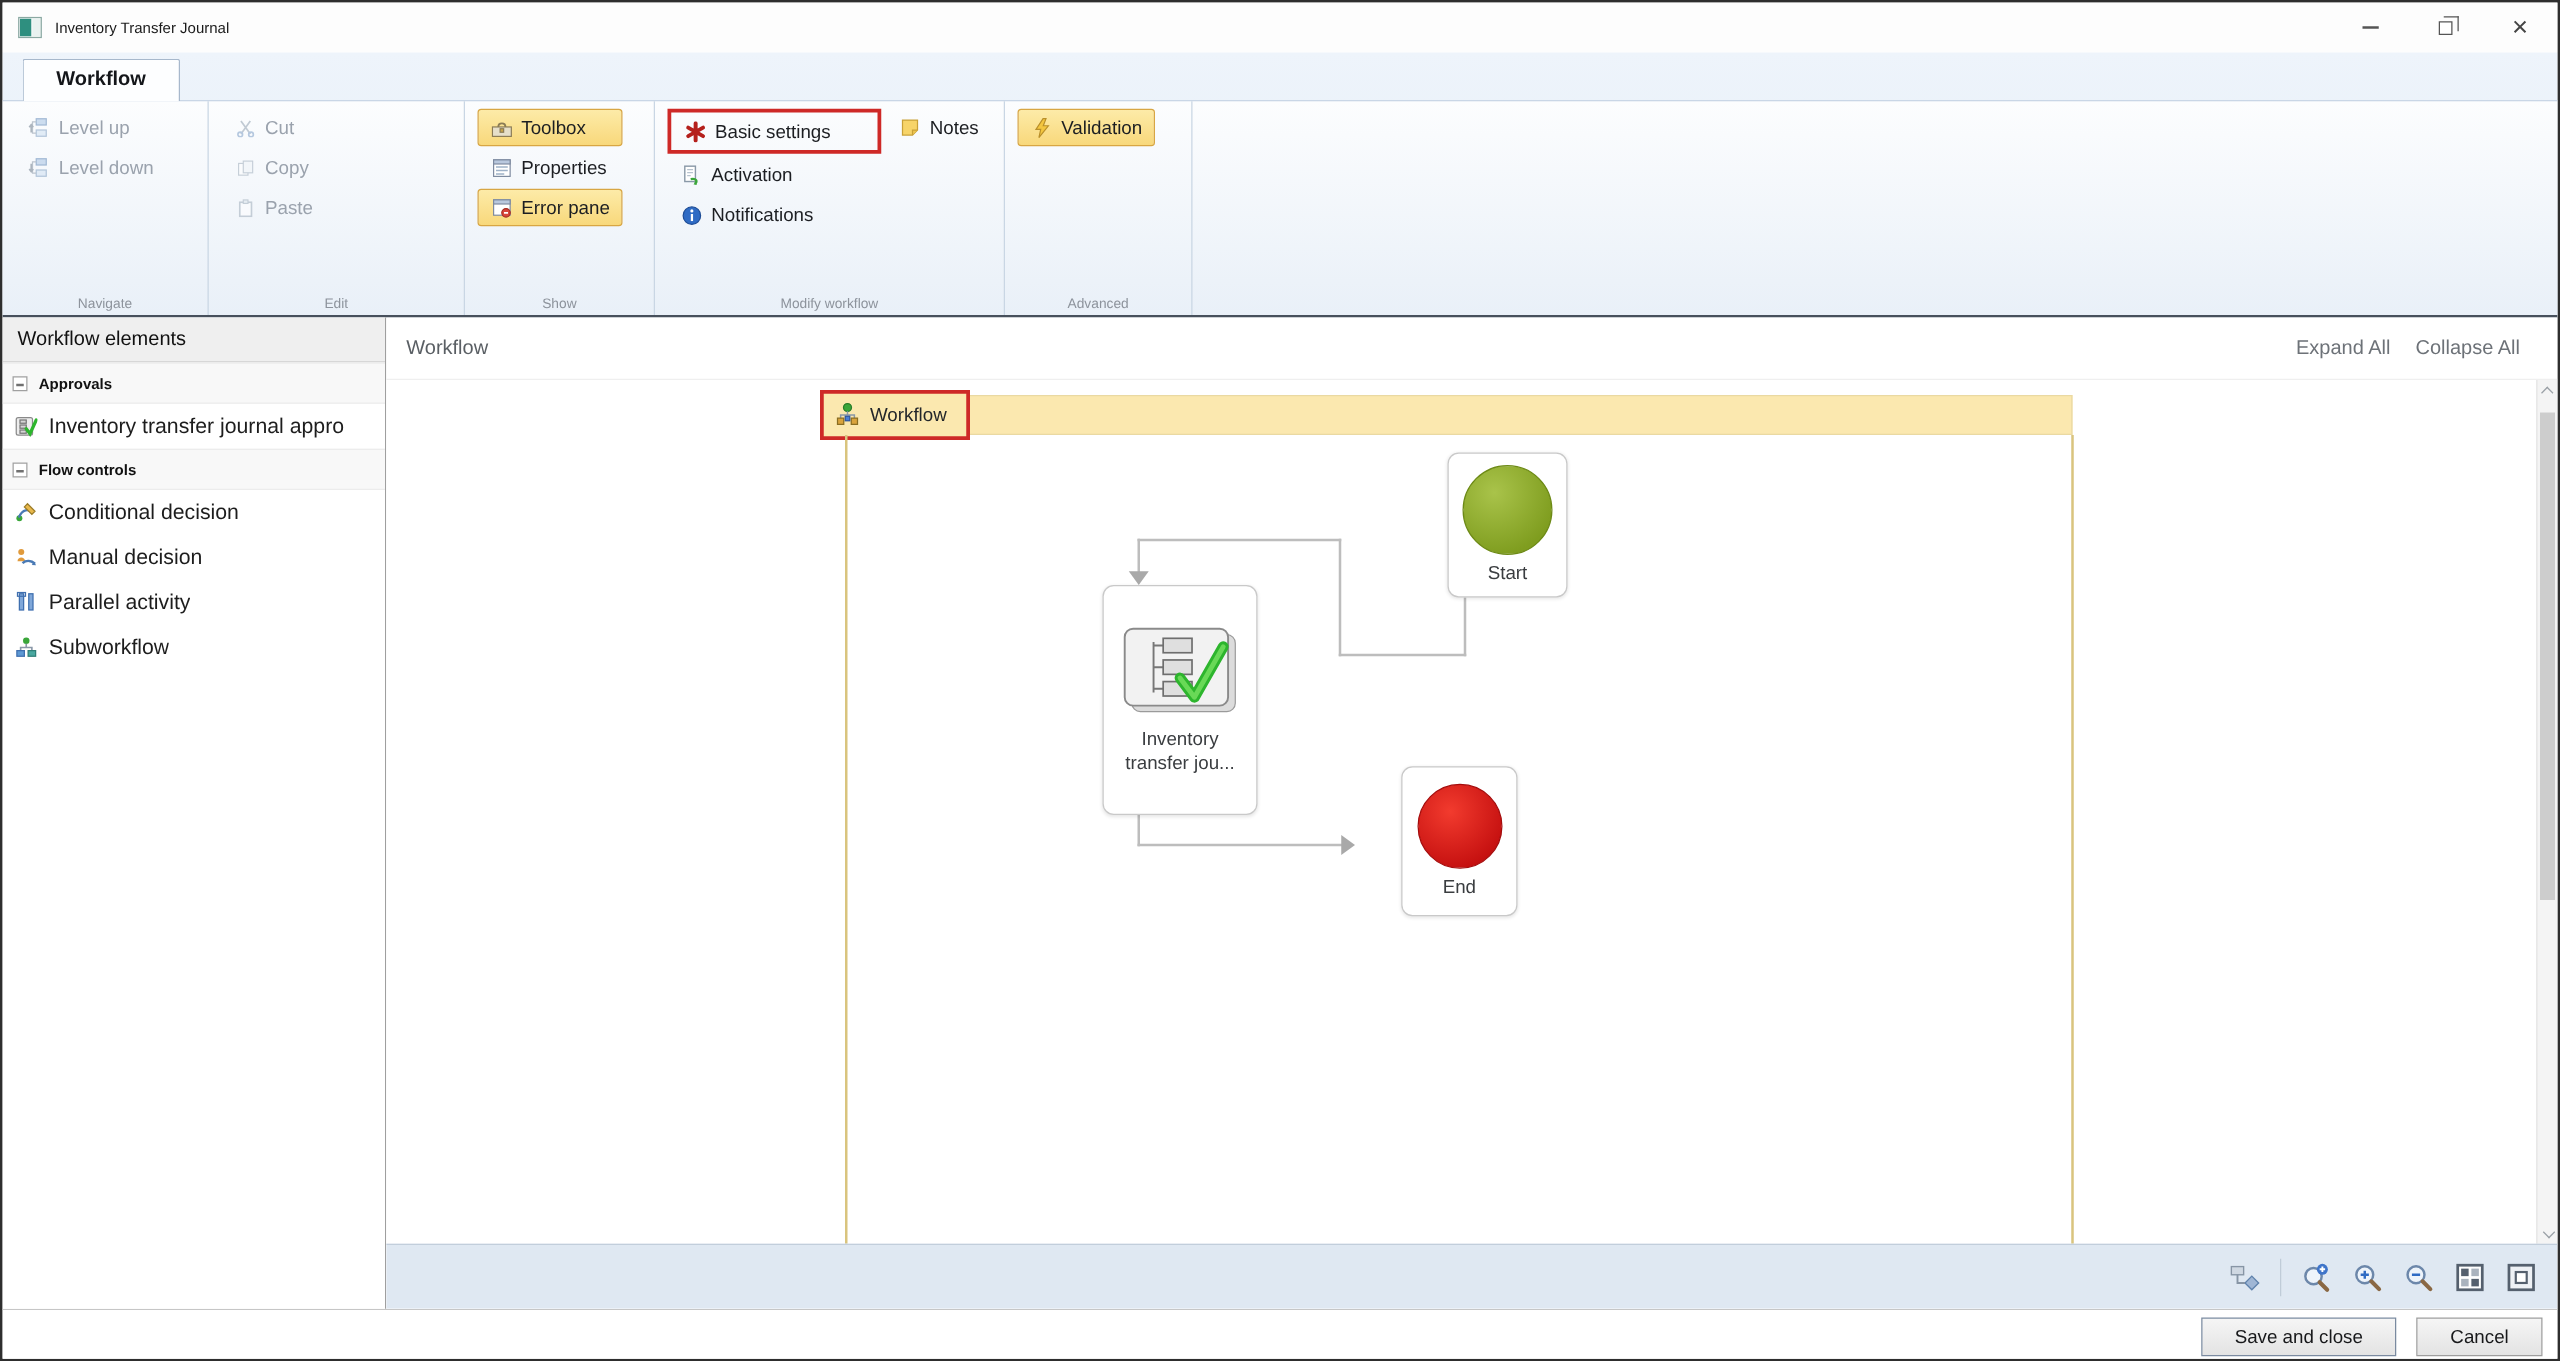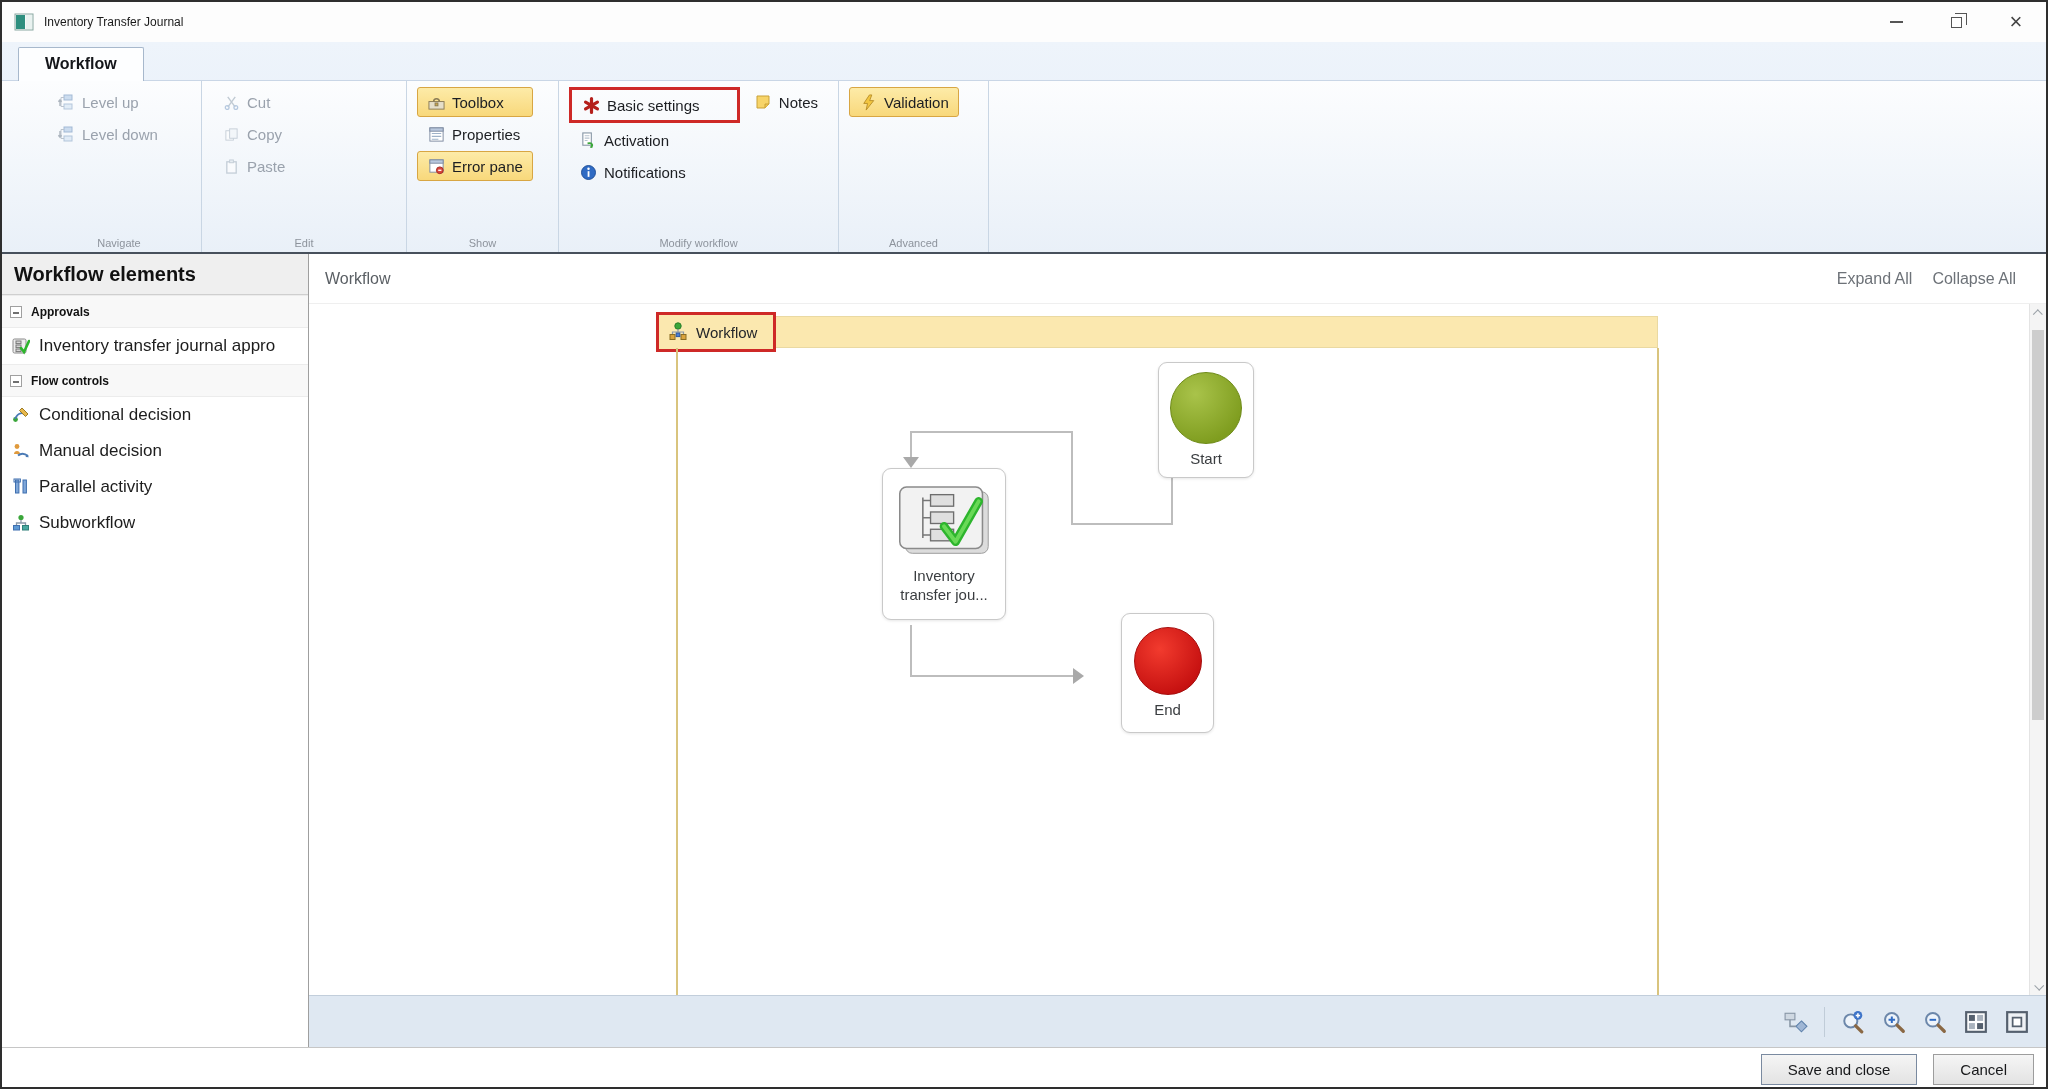--- a/index.html
+++ b/index.html
@@ -28,21 +28,21 @@
   .rbtn.disabled { color:#9aa2ad; }
   .rbtn.disabled svg { opacity:.55; }
   .rbtn.amber { background:linear-gradient(#fdeba8,#f8d87b); border:1px solid #d8a643; }
   .red-box { border:3px solid #ce2927; display:inline-flex; }
   .red-box .rbtn { height:30px; }
   .ricon { display:inline-flex; width:18px; height:18px; align-items:center; justify-content:center; }
 
   
   .main-body { display:flex; height:793px; }
   .sidebar { width:307px; border-right:1px solid #9f9f9f; background:#fff; display:flex; flex-direction:column; overflow:hidden; }
-  .sb-header { background:#efefef; border-bottom:1px solid #cfcfcf; font-weight:bold; font-size:20px; padding:9px 12px 8px; color:#111; }
+  .sb-header { background:#efefef; border-bottom:1px solid #cfcfcf; font-weight:normal; font-size:16px; padding:9px 12px 8px; color:#111; }
   .sb-section { display:flex; align-items:center; gap:9px; padding:9px 10px 8px 8px; font-weight:bold; font-size:12px; color:#111; background:#f8f8f8; border-bottom:1px solid #ececec; border-top:1px solid #ececec; }
   .collapse-box { width:12px; height:12px; border:1px solid #a0a0a0; position:relative; background:#fff; flex:0 0 auto; }
   .collapse-box::before { content:''; position:absolute; left:2px; right:2px; top:5px; height:1.5px; background:#707070; }
   .sb-item { display:flex; align-items:center; gap:9px; padding:8px 0 8px 10px; font-size:17px; color:#1d1d1d; }
   .sb-item .lbl { white-space:nowrap; overflow:hidden; }
   .sicon { flex:0 0 auto; display:inline-flex; }
 
   .canvas-area { flex:1; position:relative; background:#fff; overflow:hidden; }
   .canvas-header { position:absolute; top:0; left:0; right:0; height:50px; display:flex; align-items:center; padding:0 30px 0 16px; border-bottom:1px solid #efefef; }
   .canvas-title { font-size:16px; color:#5a5f64; }
@@ -55,21 +55,21 @@
   .wf-line { position:absolute; width:2px; background:#d9c47e; top:44px; height:668px; }
   .wf-line.left { left:367px; }
   .wf-line.right { left:1348px; }
 
   .node { position:absolute; background:#fff; border:1px solid #c9c9c9; border-radius:9px; box-shadow:0 1px 3px rgba(0,0,0,.10); display:flex; flex-direction:column; align-items:center; justify-content:center; gap:6px;margin-left:33px; }
   .node-label { font-size:15px; color:#3a3d40; text-align:center; line-height:1.25; }
   .circle { border-radius:50%; }
   .circle.start { width:72px; height:72px; background:radial-gradient(circle at 35% 30%, #a9c34a, #7f9d1f 75%); border:1px solid #6d8a16; }
   .circle.end { width:68px; height:68px; background:radial-gradient(circle at 38% 32%, #f23b2e, #c40f0f 78%); border:1px solid #a50c0c; }
   .n-start { left:816px; top:58px; width:96px; height:116px; }
-  .n-approval { left:540px; top:164px; width:124px; height:152px; gap:4px; }
+  .n-approval { left:540px; top:164px; width:124px; height:184px; gap:4px; }
   .n-end { left:779px; top:309px; width:93px; height:120px; }
 
   .conn { position:absolute; background:#bdbdbd; }
   .arrow-down { position:absolute; width:0; height:0; border-left:8px solid transparent; border-right:8px solid transparent; border-top:11px solid #a9a9a9; }
   .arrow-right { position:absolute; width:0; height:0; border-top:8px solid transparent; border-bottom:8px solid transparent; border-left:11px solid #a9a9a9; }
 
   .vscroll { position:absolute; top:50px; right:0; bottom:52px; width:17px; background:#f4f4f4; border-left:1px solid #e4e4e4; }
   .vs-btn { position:absolute; left:0; right:0; height:18px; display:flex; align-items:center; justify-content:center; }
   .vs-btn.up { top:0; } .vs-btn.down { bottom:0; }
   .chev { width:7px; height:7px; border-left:1.6px solid #9aa0a6; border-top:1.6px solid #9aa0a6; }
@@ -110,21 +110,21 @@
         </div>
     </div>
   </div>
 
   <div class="ribbon">
     <div class="tab-row">
       <div class="ribbon-tab">Workflow</div>
     </div>
     <div class="ribbon-panel">
 
-      <div class="rgroup" style="width:165px;margin-left:35px;">
+      <div class="rgroup" style="width:165px;">
         <div class="rcol">
           <div class="rbtn disabled">
             <span class="ricon">
                 <svg viewBox="0 0 18 18" width="18" height="18">
                   <rect x="7" y="2" width="8" height="5" fill="#a8c4e4" stroke="#5e86b5"></rect>
                   <rect x="7" y="11" width="8" height="5" fill="#cfe0f2" stroke="#7d9cc0"></rect>
                   <path d="M7 4.5 H4 V13.5 H7" fill="none" stroke="#8a98a8"></path>
                   <path d="M3 13 L3 7 M1.4 8.8 L3 6.8 L4.6 8.8" fill="none" stroke="#6f7d8c" stroke-width="1.4"></path>
                 </svg>
               </span>

